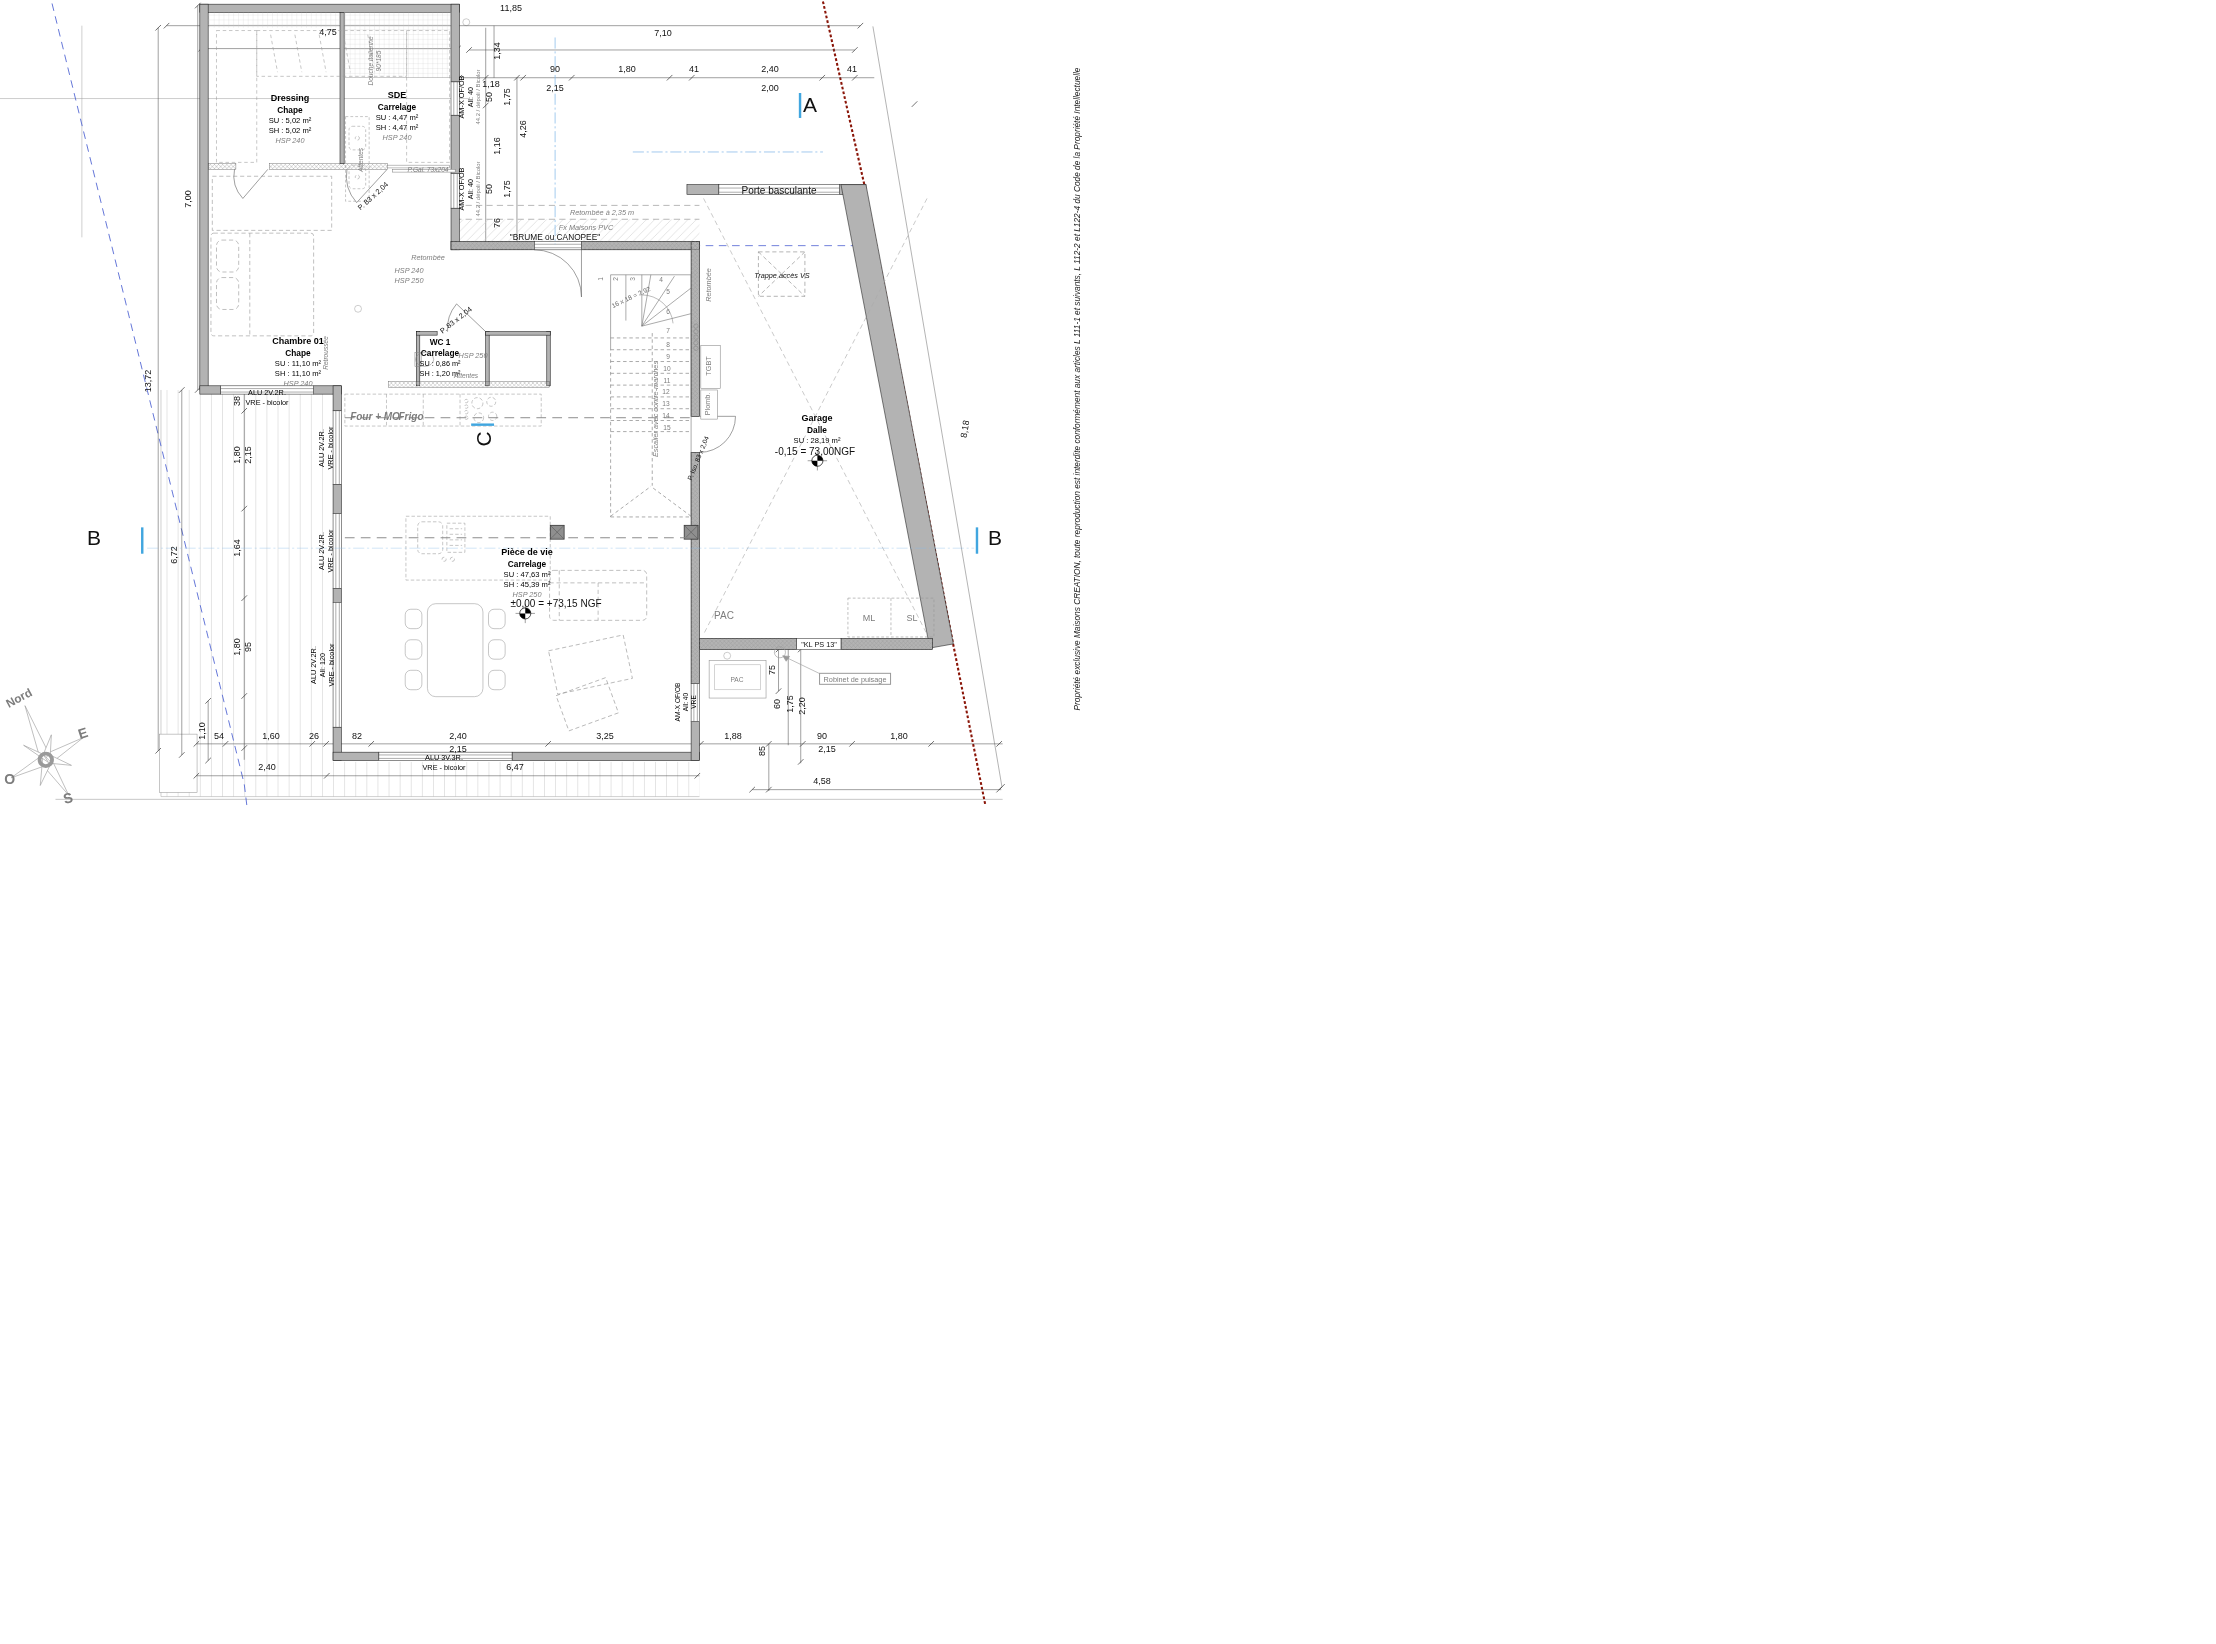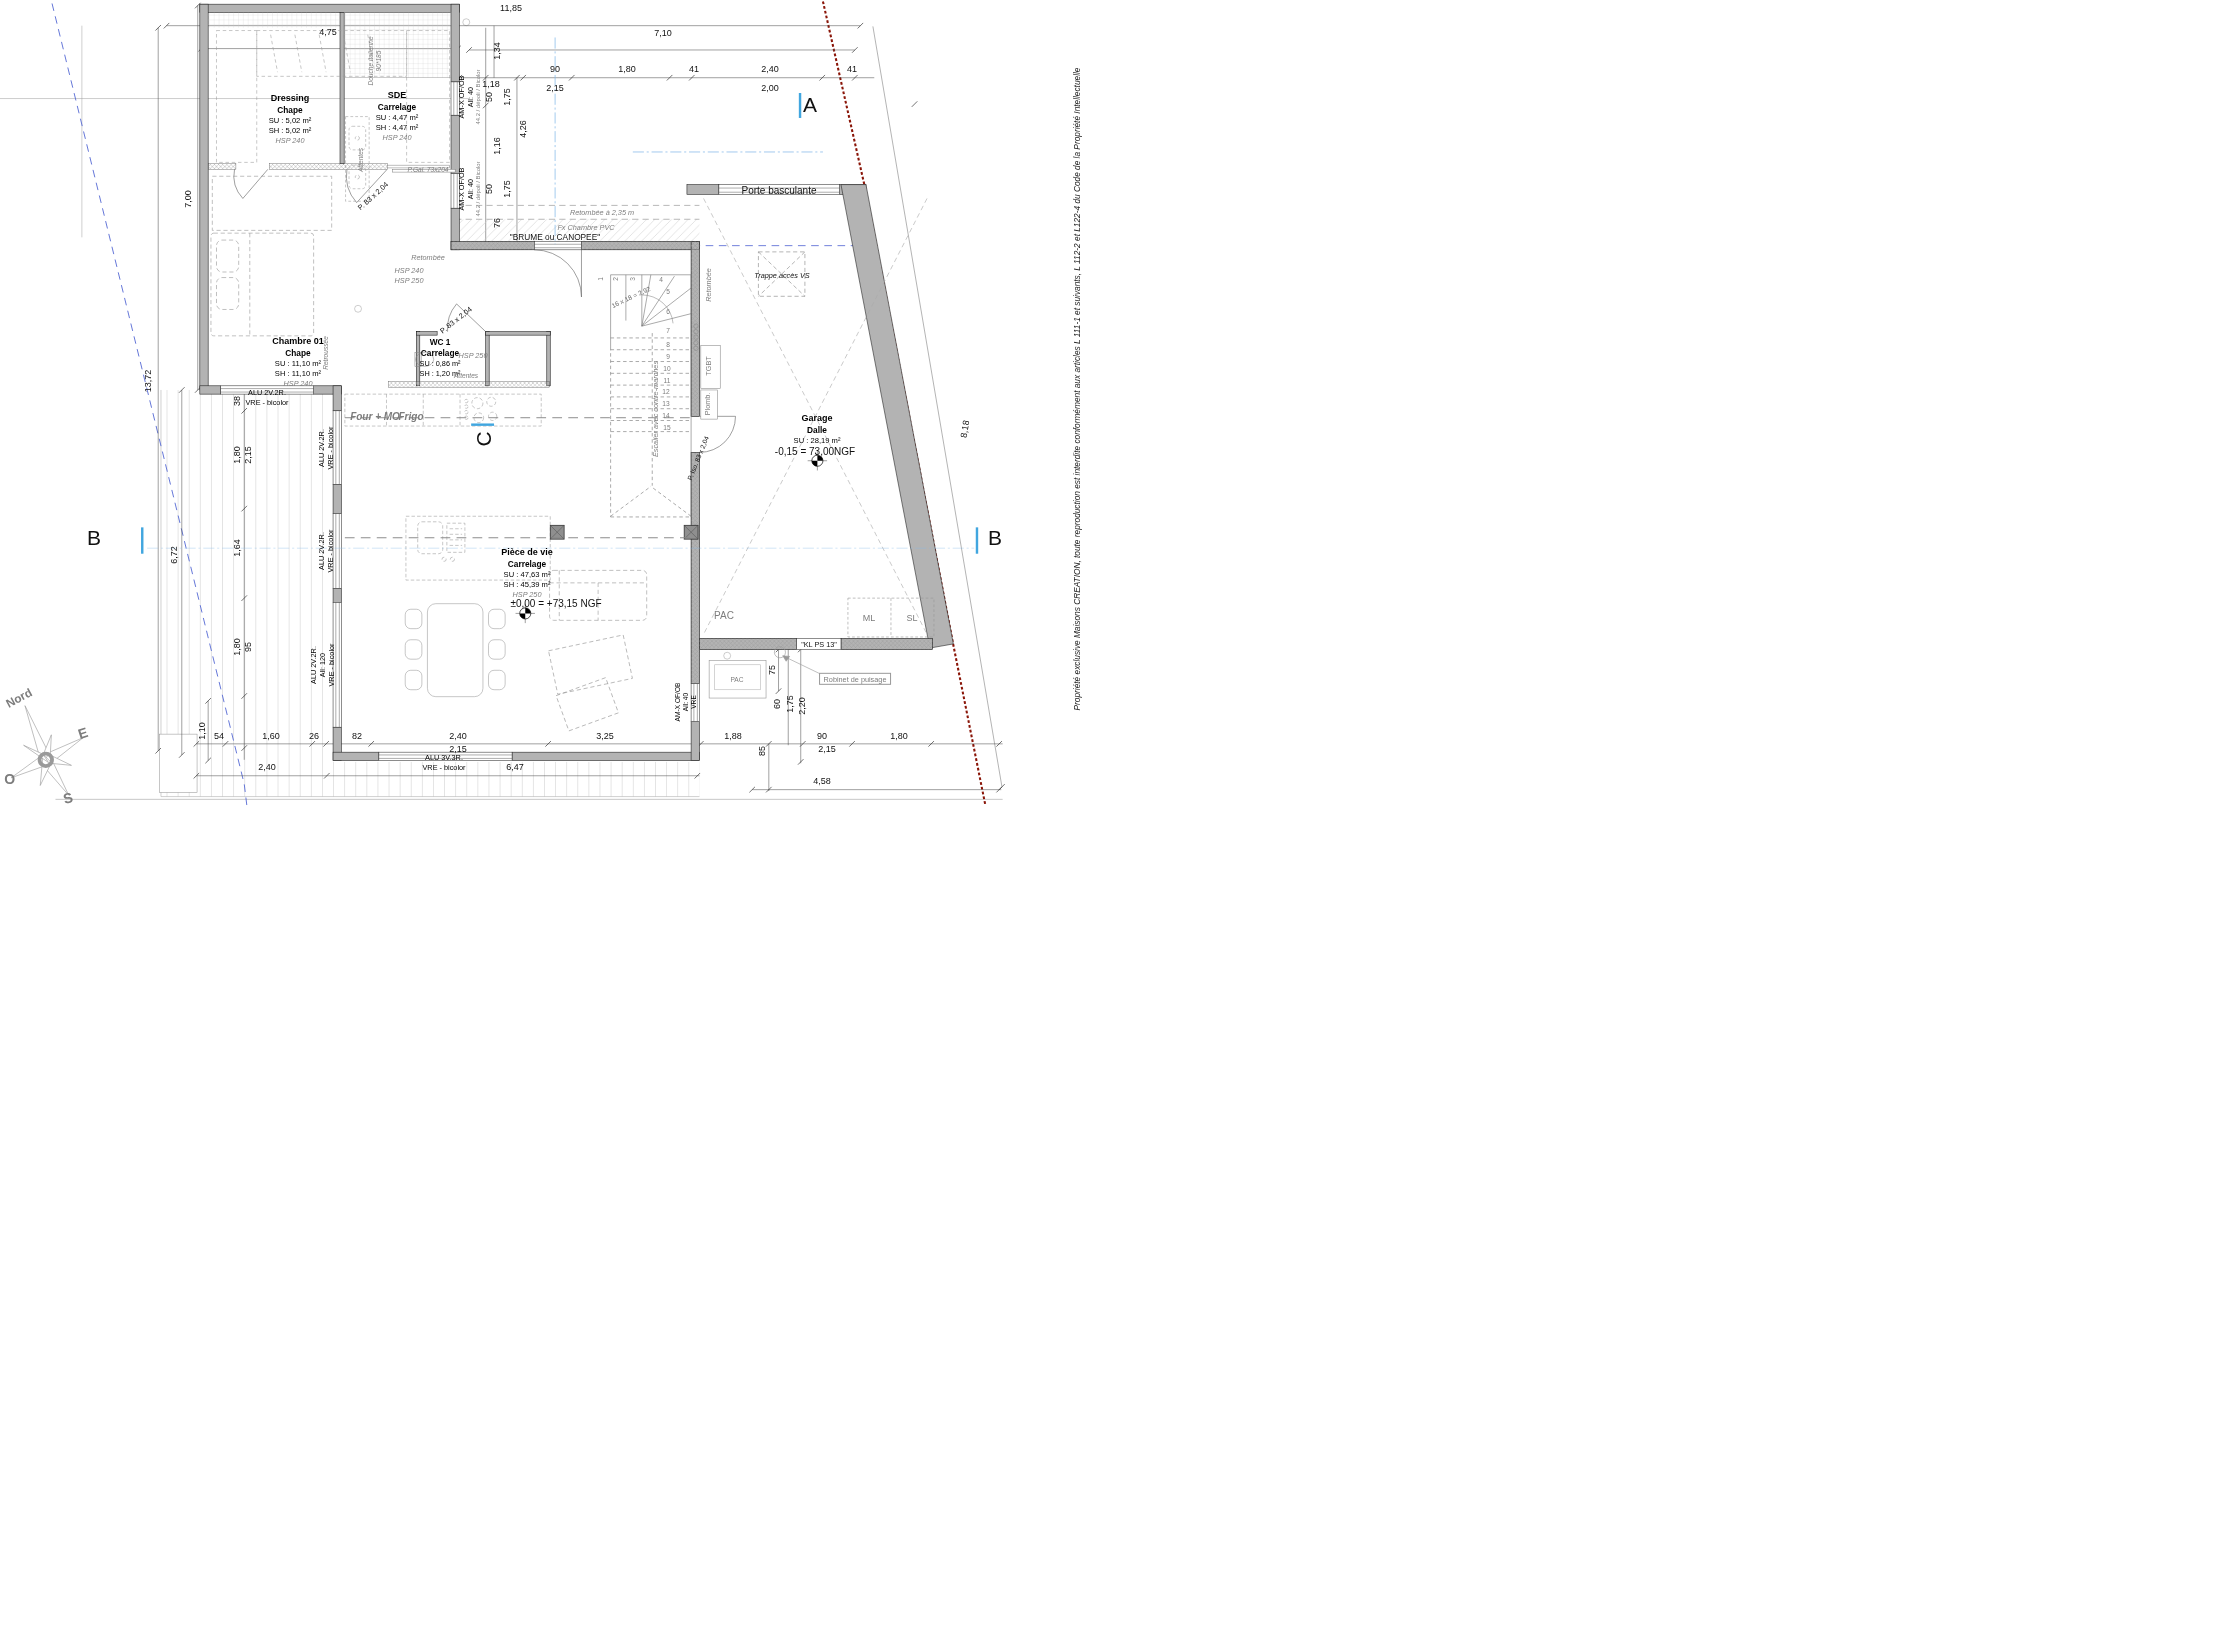--- a/index.html
+++ b/index.html
@@ -538,21 +538,21 @@
 <div class="t s11" style="left:556px;top:603px">±0,00 = +73,15 NGF</div>
 
 <div class="blk" style="left:817px;top:429px">
   <div class="rname">Garage</div>
   <div class="rfloor">Dalle</div>
   <div class="rsu">SU : 28,19 m²</div>
 </div>
 <div class="t s11" style="left:815px;top:451px">-0,15 = 73,00NGF</div>
 
 <div class="t s10 i g" style="left:602px;top:212px">Retombée à 2,35 m</div>
-<div class="t s10 i g" style="left:586px;top:227px">Fx Chambre PVC</div>
+<div class="t s10 i g" style="left:586px;top:227px">Fx Maisons PVC</div>
 <div class="t s12" style="left:555px;top:237px">"BRUME ou CANOPEE"</div>
 <div class="t s10 i g" style="left:428px;top:257px">Retombée</div>
 <div class="t s10 i g" style="left:409px;top:270px">HSP 240</div>
 <div class="t s10 i g" style="left:409px;top:280px">HSP 250</div>
 <div class="t s10 i g v" style="left:708px;top:285px">Retombée</div>
 <div class="t s11" style="left:779px;top:190px">Porte basculante</div>
 <div class="t s10 i" style="left:782px;top:275px">Trappe accès VS</div>
 <div class="t s9 i g" style="left:428px;top:169px">P.Gal. 73x204</div>
 <div class="t s10" style="left:373px;top:196px;transform:translate(-50%,-50%) rotate(-42deg)">P. 83 x 2,04</div>
 <div class="t s10" style="left:456px;top:320px;transform:translate(-50%,-50%) rotate(-38deg)">P. 83 x 2,04</div>

